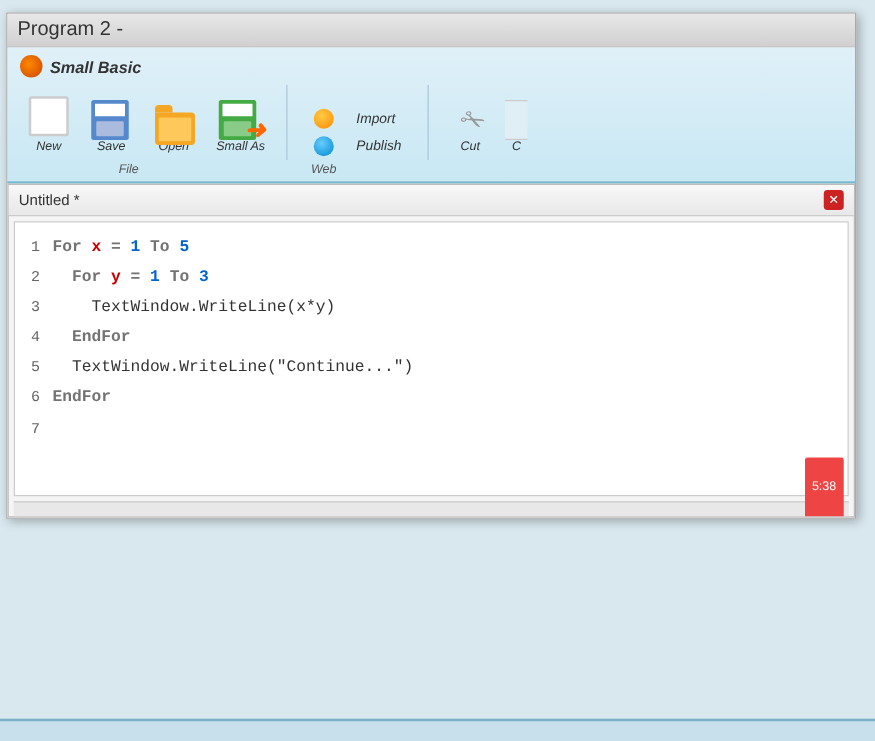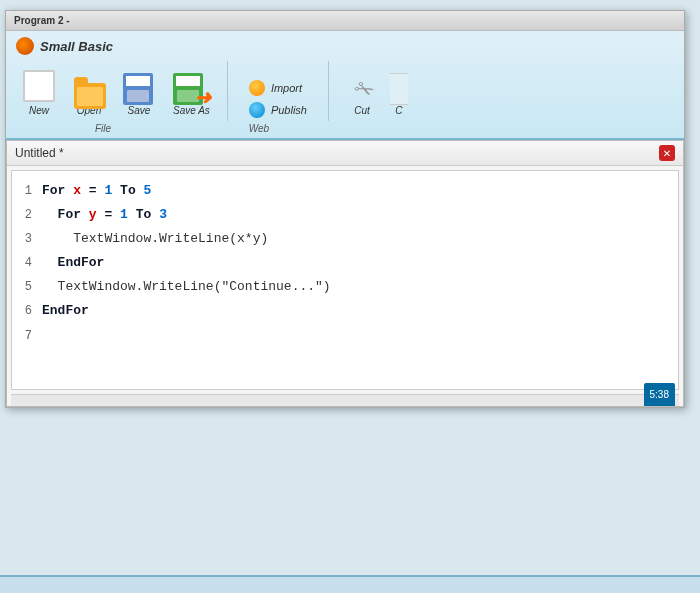--- a/index.html
+++ b/index.html
@@ -28,27 +28,26 @@
       width: 680px;
       background: #f0f0f0;
       border: 1px solid #aaa;
       box-shadow: 2px 2px 8px rgba(0,0,0,0.3);
     }
 
     
     .title-bar {
       background: linear-gradient(to bottom, #e8e8e8, #d0d0d0);
       padding: 4px 8px;
-      font-size: 10px;
+      font-size: 16px;
       color: #333;
       border-bottom: 1px solid #bbb;
       display: flex;
       align-items: flex-end;
       justify-content: space-between;
-      font-weight: bold;
     }
 
     .title-bar-left {
       display: flex;
       align-items: center;
       gap: 6px;
     }
 
     
     .ribbon {
@@ -110,21 +109,21 @@
       width: 1px;
       height: 60px;
       background: #aac8d8;
       margin: 0 6px;
       align-self: center;
     }
 
     .web-btn {
       display: flex;
       align-items: center;
-      gap: 6px;
+      gap: 18px;
       cursor: pointer;
       padding: 2px 6px;
       font-size: 11px;
       color: #333;
       border: 1px solid transparent;
       border-radius: 3px;
       background: transparent;
     }
 
     .web-icon-ball {
@@ -199,39 +198,39 @@
       font-size: 12px;
       user-select: none;
       flex-shrink: 0;
     }
 
     .line-content {
       flex: 1;
     }
 
     
-    .kw { color: #0f172a; font-weight: bold; text-align: right; }
+    .kw { color: #737373; font-weight: bold; text-align: right; }
     .var { color: #cc0000; font-weight: bold; }
     .num { color: #0066cc; font-weight: bold; }
     .plain { color: #333; }
 
     .code-scrollbar {
       height: 12px;
       background: #e8e8e8;
       border-top: 1px solid #ccc;
       position: relative;
       margin: 0 4px;
     }
 
     .scrollbar-thumb {
       position: absolute;
       bottom: 0;
       right: 4px;
-      background: #0369a1;
-      padding: 6px 6px;
+      background: #ef4444;
+      padding: 18px 6px;
       font-size: 10px;
       color: white;
       border-radius: 2px 2px 0 0;
     }
 
     
     .new-icon-box {
       width: 32px;
       height: 32px;
       border: 2px solid #ccc;
@@ -351,44 +350,44 @@
 
     <div class="ribbon-tools">
 
       <div class="tool-btn">
         <div class="new-icon-box tool-icon"></div>
         <span class="tool-label">New</span>
       </div>
 
       <div class="tool-btn">
         <div style="position:relative; width:32px; height:32px;">
+          <div class="save-icon">
+            <div class="save-bottom"></div>
+          </div>
+        </div>
+        <span class="tool-label">Save</span>
+      </div>
+
+      <div class="tool-btn">
+        <div style="position:relative; width:32px; height:32px;">
           <div class="folder-icon" style="position:absolute; top:4px; left:1px;">
             <div class="folder-icon-inner"></div>
           </div>
         </div>
         <span class="tool-label">Open</span>
-      </div>
-
-      <div class="tool-btn">
-        <div style="position:relative; width:32px; height:32px;">
-          <div class="save-icon">
-            <div class="save-bottom"></div>
-          </div>
-        </div>
-        <span class="tool-label">Save</span>
       </div>
 
       <div class="tool-btn">
         <div style="position:relative; width:36px; height:32px;">
           <div class="saveas-icon">
             <div class="save-bottom" style="background:#88cc88;"></div>
           </div>
           <span class="arrow-overlay" style="color:#ff6600; font-size:20px; position:absolute; bottom:-2px; right:-2px;">➜</span>
         </div>
-        <span class="tool-label">Save As</span>
+        <span class="tool-label">Small As</span>
       </div>
 
       <div class="group-divider"></div>
 
       <div style="display:flex; flex-direction:column; justify-content:center; margin: 0 4px;">
         <div class="web-btn">
           <span class="web-icon-ball import-ball"></span>
           <span>Import</span>
         </div>
         <div class="web-btn">

